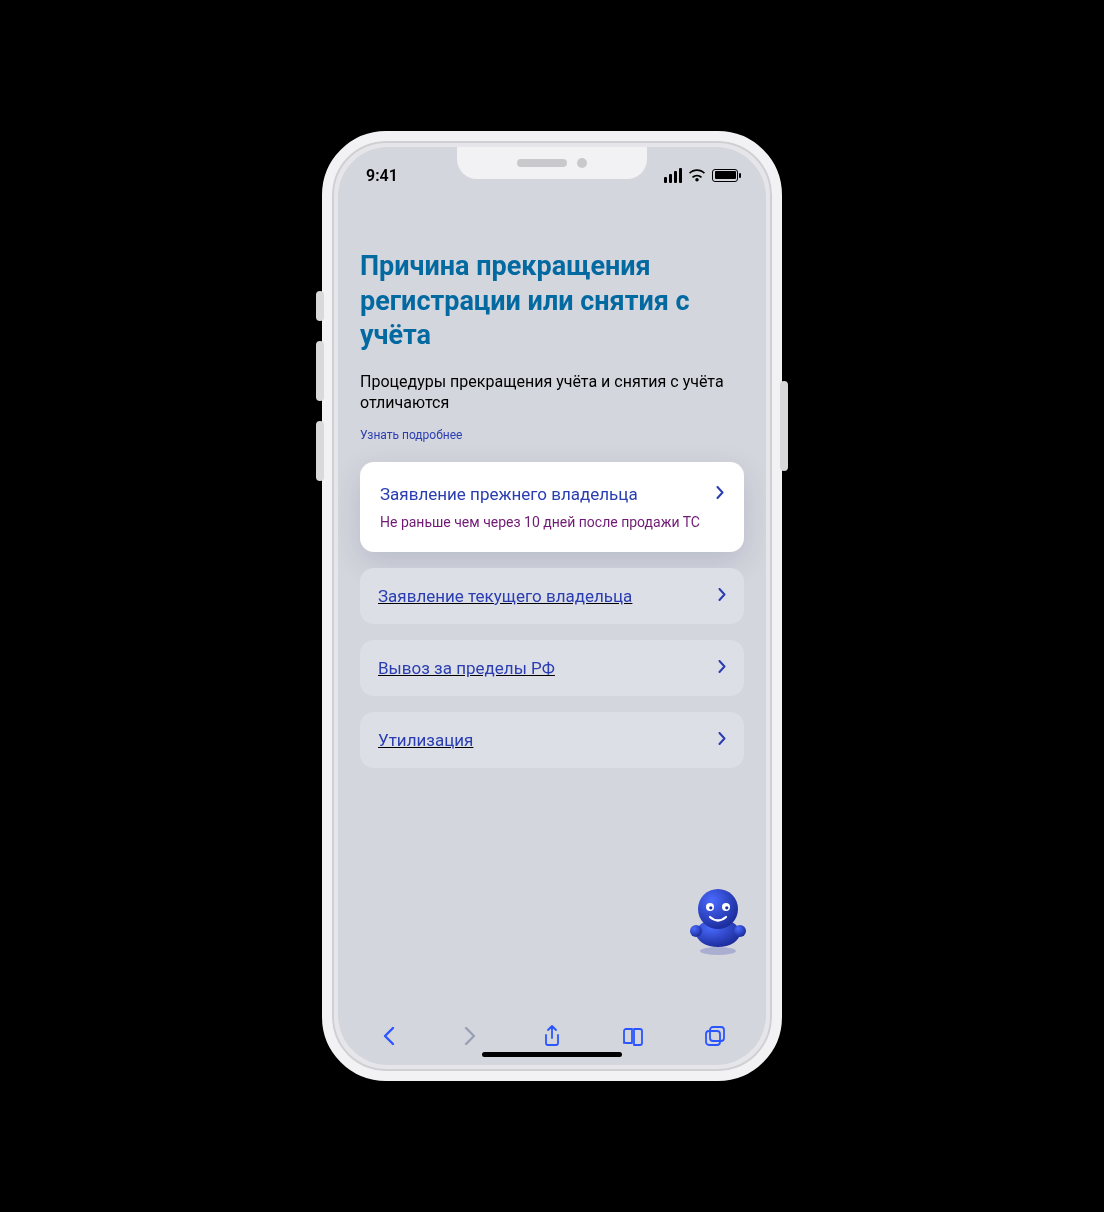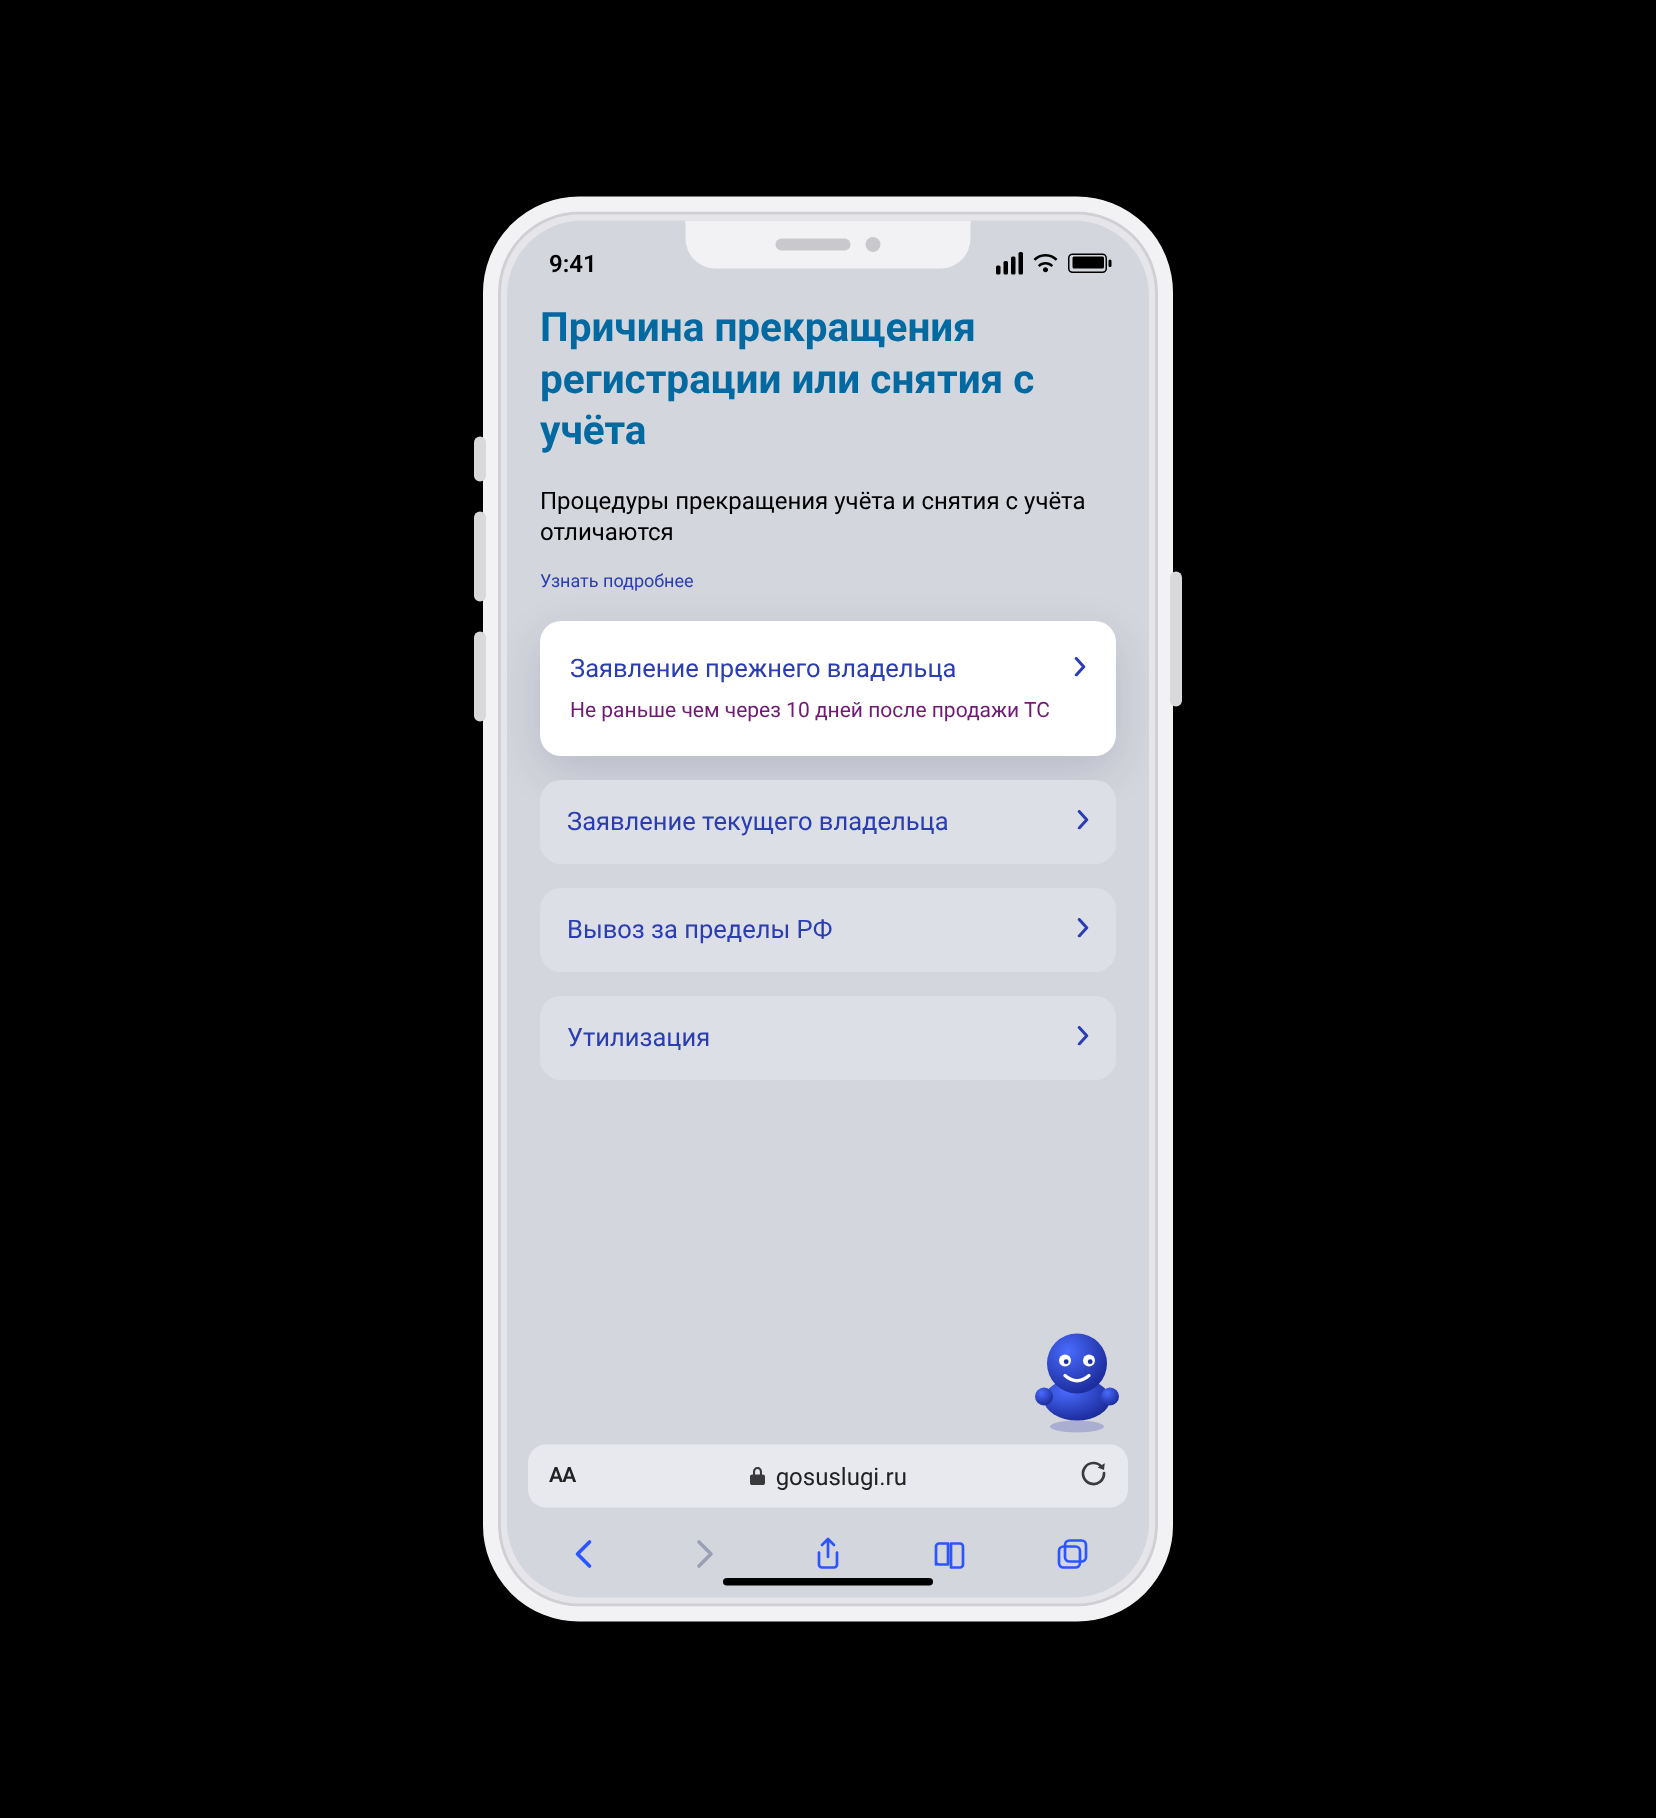--- a/index.html
+++ b/index.html
@@ -29,20 +29,21 @@
   .side-btn.mute { left: -16px; top: 150px; width: 8px; height: 30px; }
 
   .screen {
     position: absolute;
     inset: 6px;
     background: #d4d6dd;
     border-radius: 50px;
     overflow: hidden;
     display: flex;
     flex-direction: column;
+    gap: 48px;
   }
 
   .notch {
     position: absolute;
     top: 0; left: 50%; transform: translateX(-50%);
     width: 190px; height: 32px;
     background: #f2f2f4;
     border-bottom-left-radius: 20px;
     border-bottom-right-radius: 20px;
     z-index: 10;
@@ -120,20 +121,21 @@
   .card.primary {
     background:#fff;
     box-shadow: 0 10px 30px rgba(30,40,90,0.15);
     padding: 22px 20px;
   }
   .card.primary .sub {
     color:#701a75; font-size:14px; padding-top:10px;
   }
   .card.secondary {
     background:#dddfe7;
+    text-decoration:underline;
   }
 
   
   .assistant {
     position:absolute;
     right: 16px;
     bottom: 6px;
     width: 64px; height: 72px;
     cursor:pointer;
   }
@@ -266,37 +268,20 @@
           <circle cx="40" cy="22" r="4" fill="#fff"></circle>
           <circle cx="24.8" cy="22.8" r="1.6" fill="#1d2e9e"></circle>
           <circle cx="40.8" cy="22.8" r="1.6" fill="#1d2e9e"></circle>
           <path d="M24 32 q8 7 16 0" stroke="#fff" stroke-width="2.2" fill="none" stroke-linecap="round"></path>
           <circle cx="10" cy="46" r="6" fill="url(#rg)"></circle>
           <circle cx="54" cy="46" r="6" fill="url(#rg)"></circle>
         </svg>
       </div>
     </div>
 
-    <div class="addrbar">
-      <span class="aa">AA</span>
-      <span class="url">
-        <span class="lock">
-          <svg width="12" height="14" viewBox="0 0 12 14">
-              <path fill="#3a3a3c" d="M3 6V4.2C3 2.4 4.3 1 6 1s3 1.4 3 3.2V6h.6c.8 0 1.4.6 1.4 1.4v4.2c0 .8-.6 1.4-1.4 1.4H2.4C1.6 13 1 12.4 1 11.6V7.4C1 6.6 1.6 6 2.4 6H3zm1.4 0h3.2V4.2c0-1-0.7-1.8-1.6-1.8S4.4 3.2 4.4 4.2V6z"></path>
-            </svg>
-        </span>
-        <span>gosuslugi.ru</span>
-      </span>
-      <span class="reload">
-        <svg width="18" height="18" viewBox="0 0 18 18">
-            <path fill="none" stroke="#3a3a3c" stroke-width="1.8" stroke-linecap="round" d="M14.5 5A7 7 0 1 0 16 9"></path>
-            <path fill="#3a3a3c" d="M16.5 2.5 16 7l-4.3-1.7z"></path>
-          </svg>
-      </span>
-    </div>
 
     <div class="toolbar">
       <div class="btn">
         <svg width="16" height="22" viewBox="0 0 16 22">
             <path fill="none" stroke="currentColor" stroke-width="2.4" stroke-linecap="round" stroke-linejoin="round" d="M12 3 4 11l8 8"></path>
           </svg>
       </div>
       <div class="btn disabled">
         <svg width="16" height="22" viewBox="0 0 16 22">
             <path fill="none" stroke="currentColor" stroke-width="2.4" stroke-linecap="round" stroke-linejoin="round" d="M4 3l8 8-8 8"></path>

